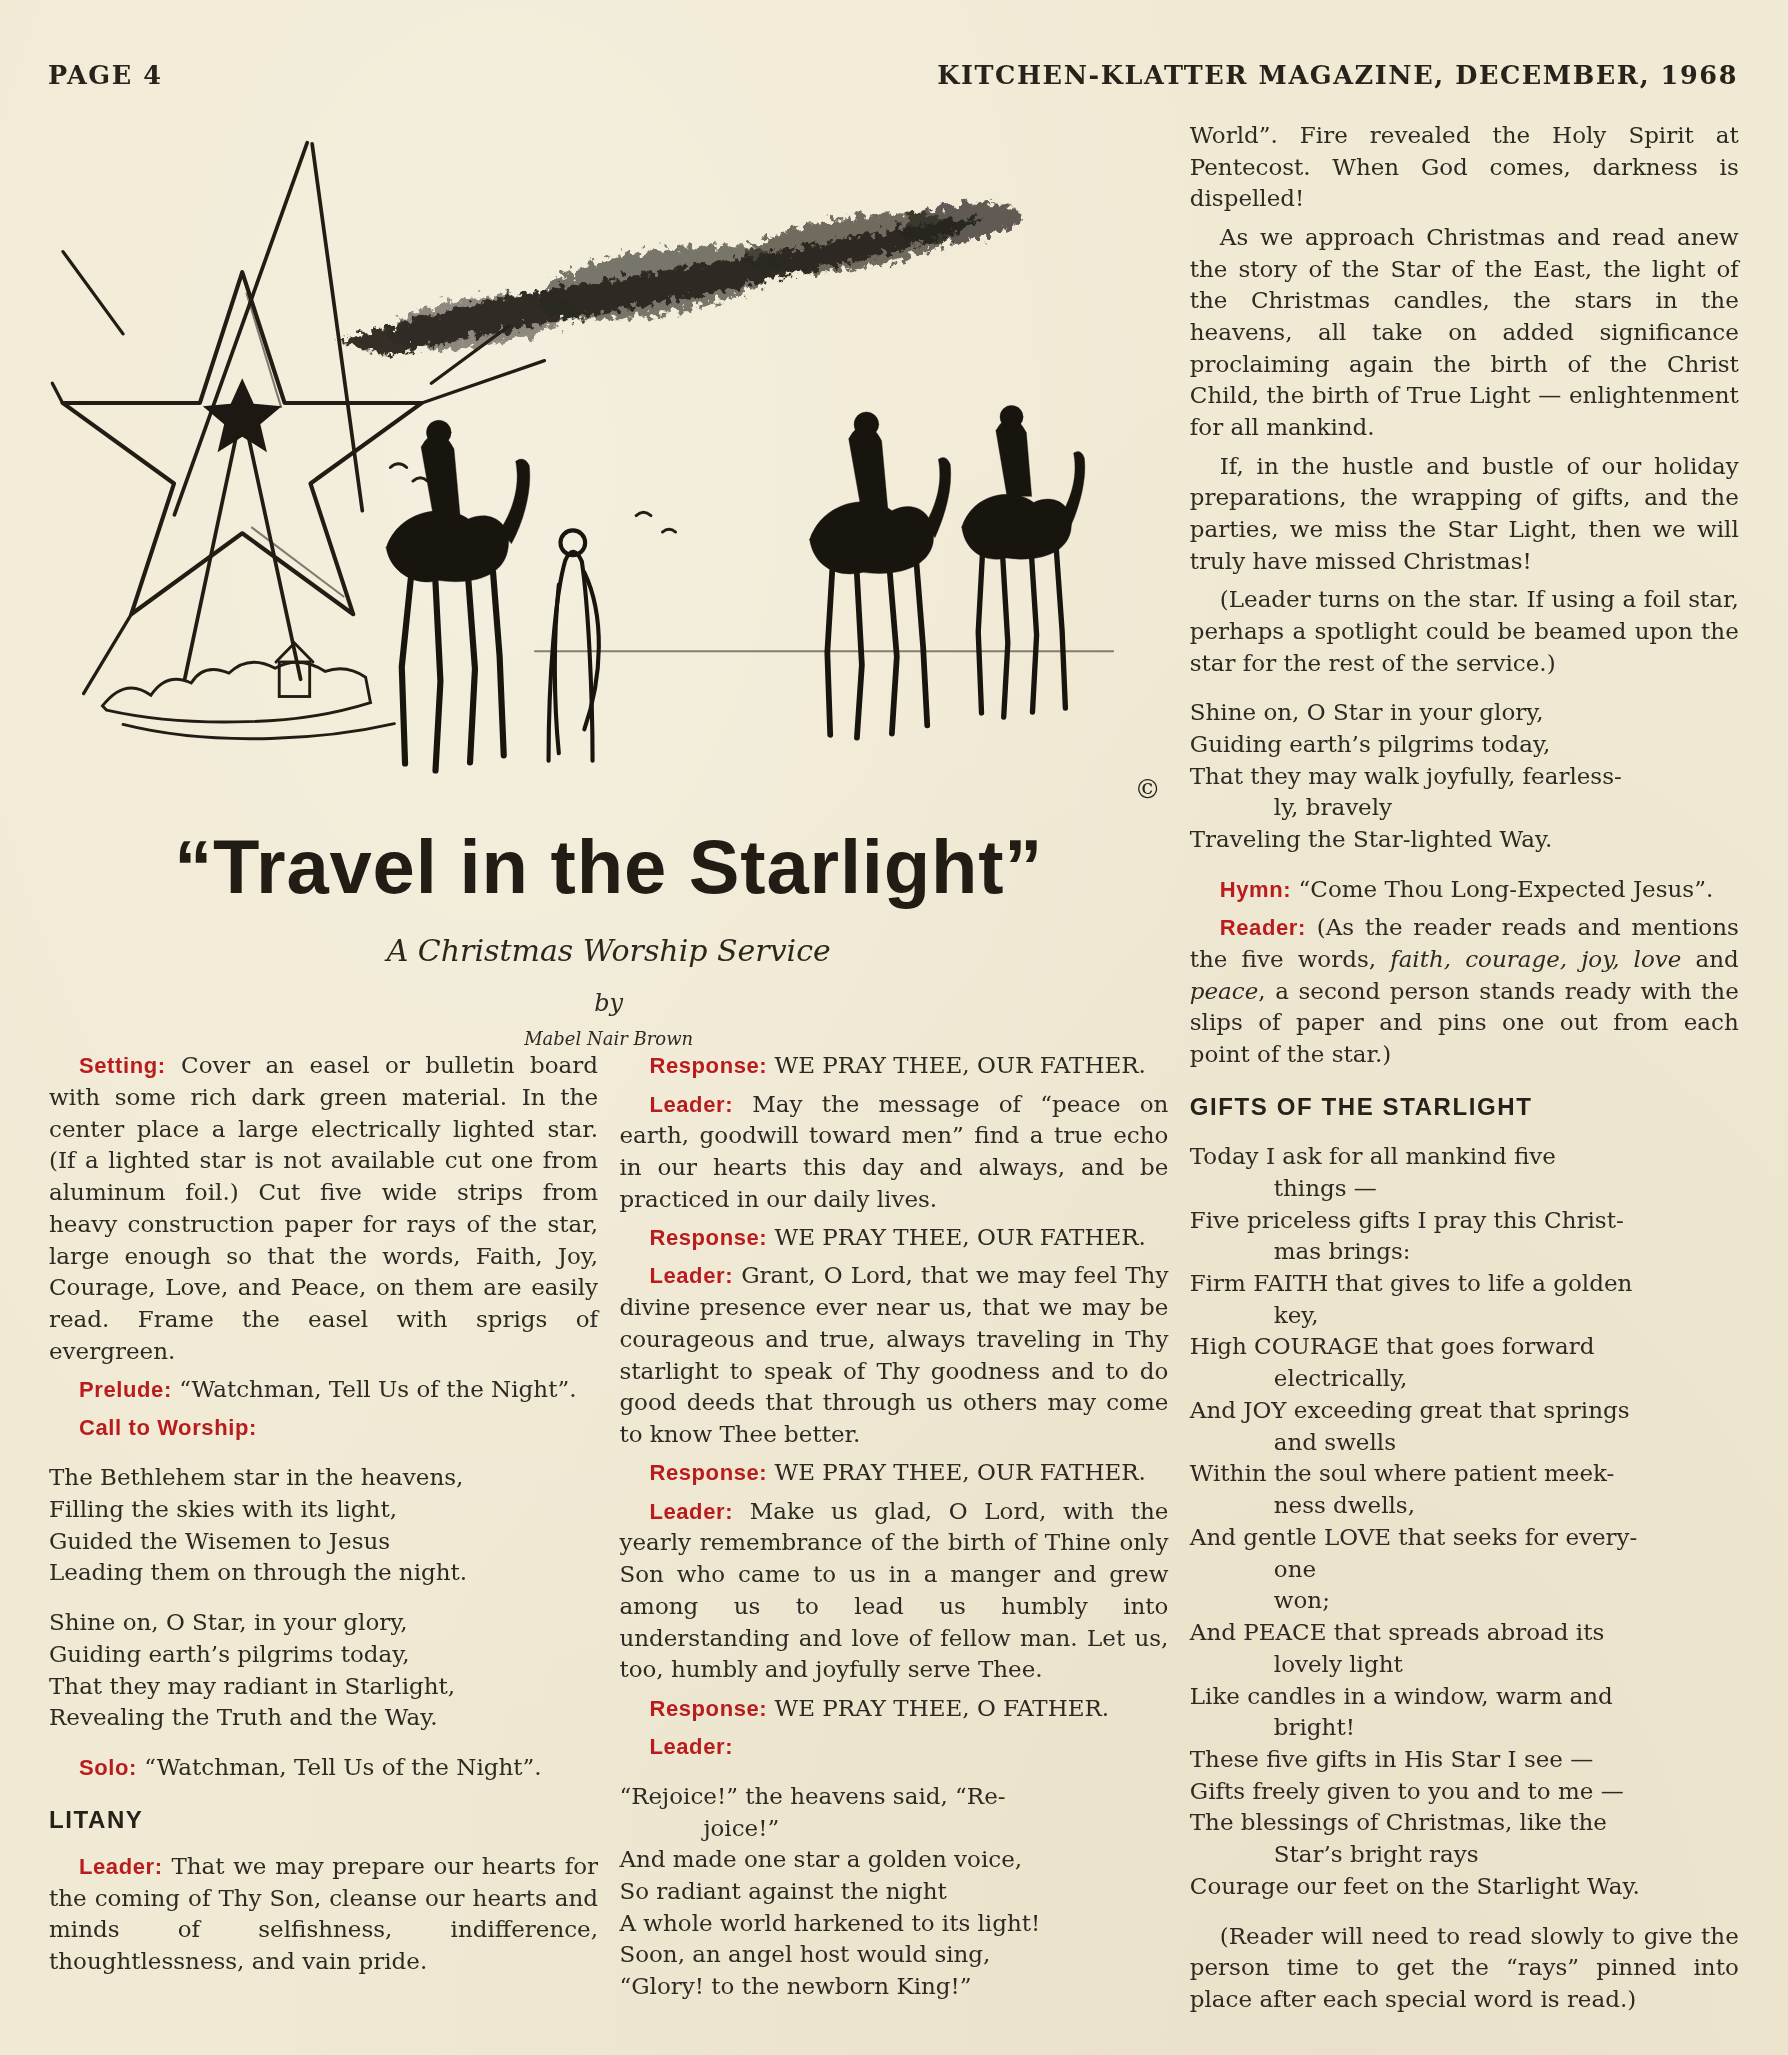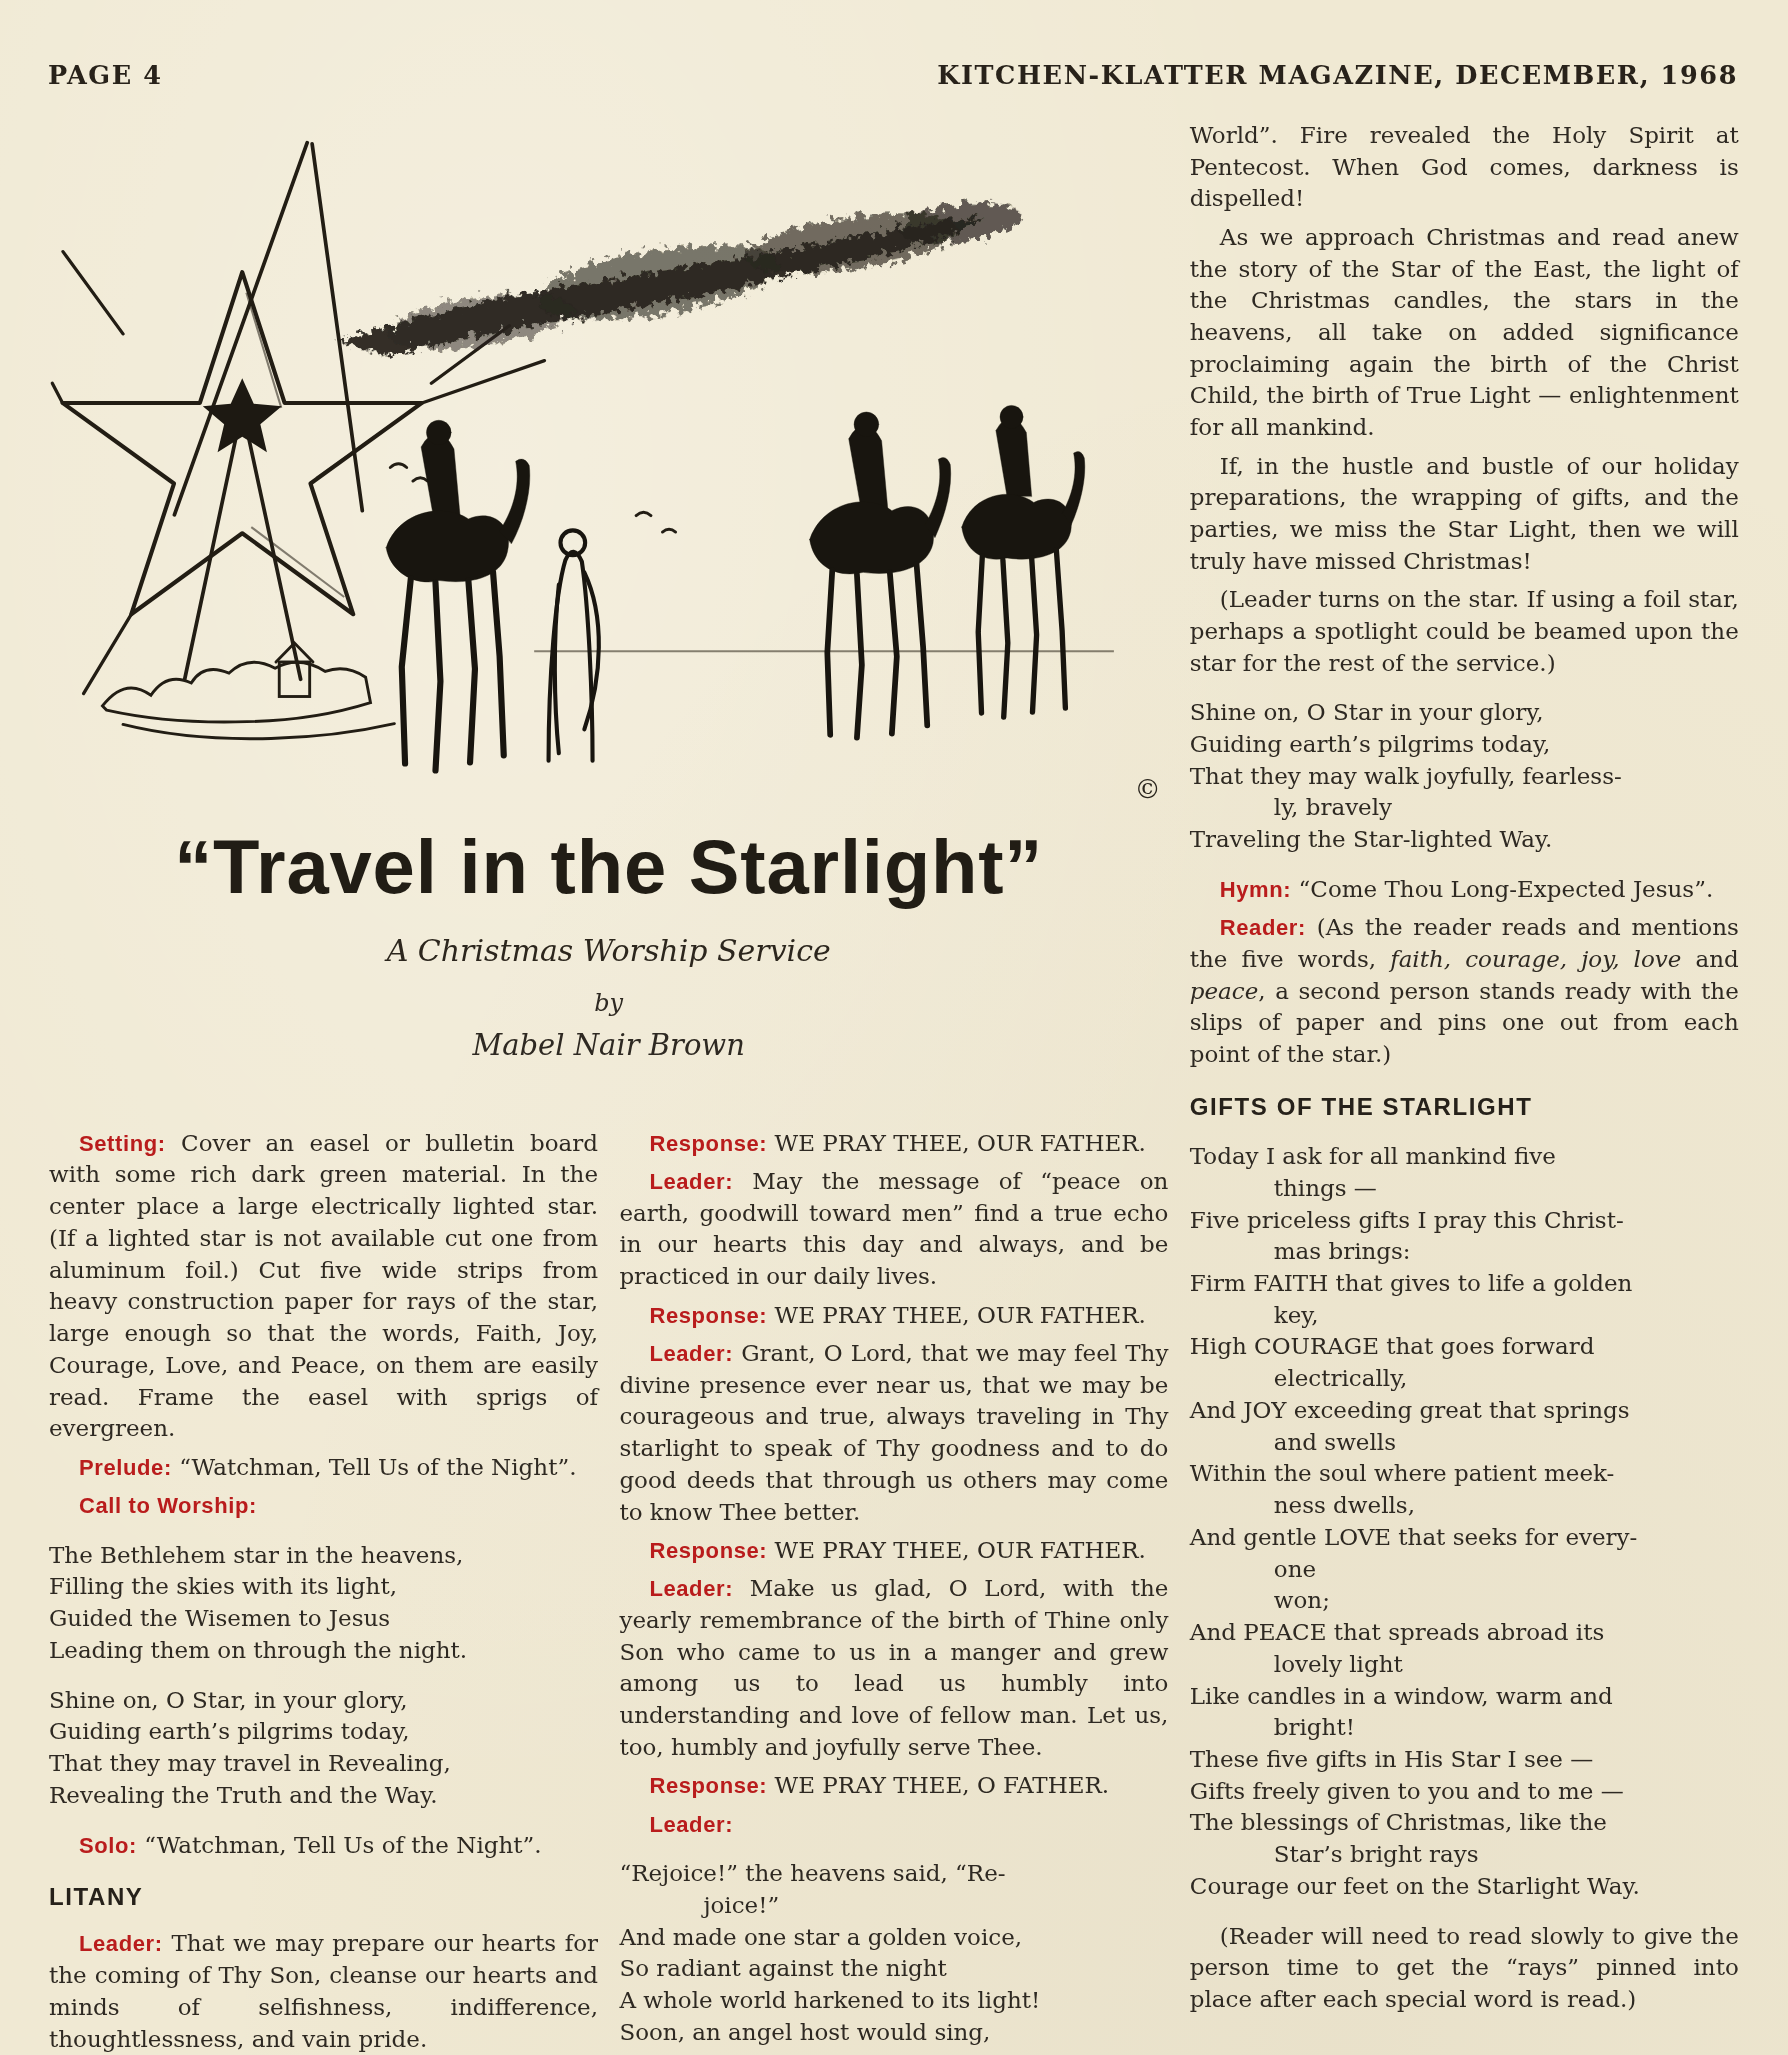--- a/index.html
+++ b/index.html
@@ -72,23 +72,22 @@
   }
   .by-line {
     font-family: "DejaVu Serif", serif;
     font-style: italic;
     font-size: 24px;
     margin-top: 21.4px;
   }
   .author-line {
     font-family: "DejaVu Serif", serif;
     font-style: italic;
-    font-size: 29px;
+    font-size: 18px;
     margin-top: 10.7px;
-    margin-bottom: 66px;
   }
 
   
   .col {
     font-size: 23px;
     line-height: 1.38;
     text-align: justify;
   }
   .para { margin: 0 0 6.6px 0; text-indent: 30px; }
   .para.noindent { text-indent: 0; }
@@ -241,21 +240,21 @@
       <p class="para"><span class="plabel">Call to Worship:</span></p>
       <div class="verse">
         <div class="vline">The Bethlehem star in the heavens,</div>
         <div class="vline">Filling the skies with its light,</div>
         <div class="vline">Guided the Wisemen to Jesus</div>
         <div class="vline">Leading them on through the night.</div>
       </div>
       <div class="verse">
         <div class="vline">Shine on, O Star, in your glory,</div>
         <div class="vline">Guiding earth’s pilgrims today,</div>
-        <div class="vline">That they may travel in Revealing,</div>
+        <div class="vline">That they may radiant in Starlight,</div>
         <div class="vline">Revealing the Truth and the Way.</div>
       </div>
       <p class="para"><span class="plabel">Solo:</span> <span>“Watchman, Tell Us of the Night”.</span></p>
       <h3 class="col-heading">LITANY</h3>
       <p class="para"><span class="plabel">Leader:</span> <span>That we may prepare our hearts for the coming of Thy Son, cleanse our hearts and minds of selfishness, indifference, thoughtlessness, and vain pride.</span></p>
     </div>
   <div class="col mid">
       <p class="para"><span class="plabel">Response:</span> <span>WE PRAY THEE, OUR FATHER.</span></p>
       <p class="para"><span class="plabel">Leader:</span> <span>May the message of “peace on earth, goodwill toward men” find a true echo in our hearts this day and always, and be practiced in our daily lives.</span></p>
       <p class="para"><span class="plabel">Response:</span> <span>WE PRAY THEE, OUR FATHER.</span></p>

